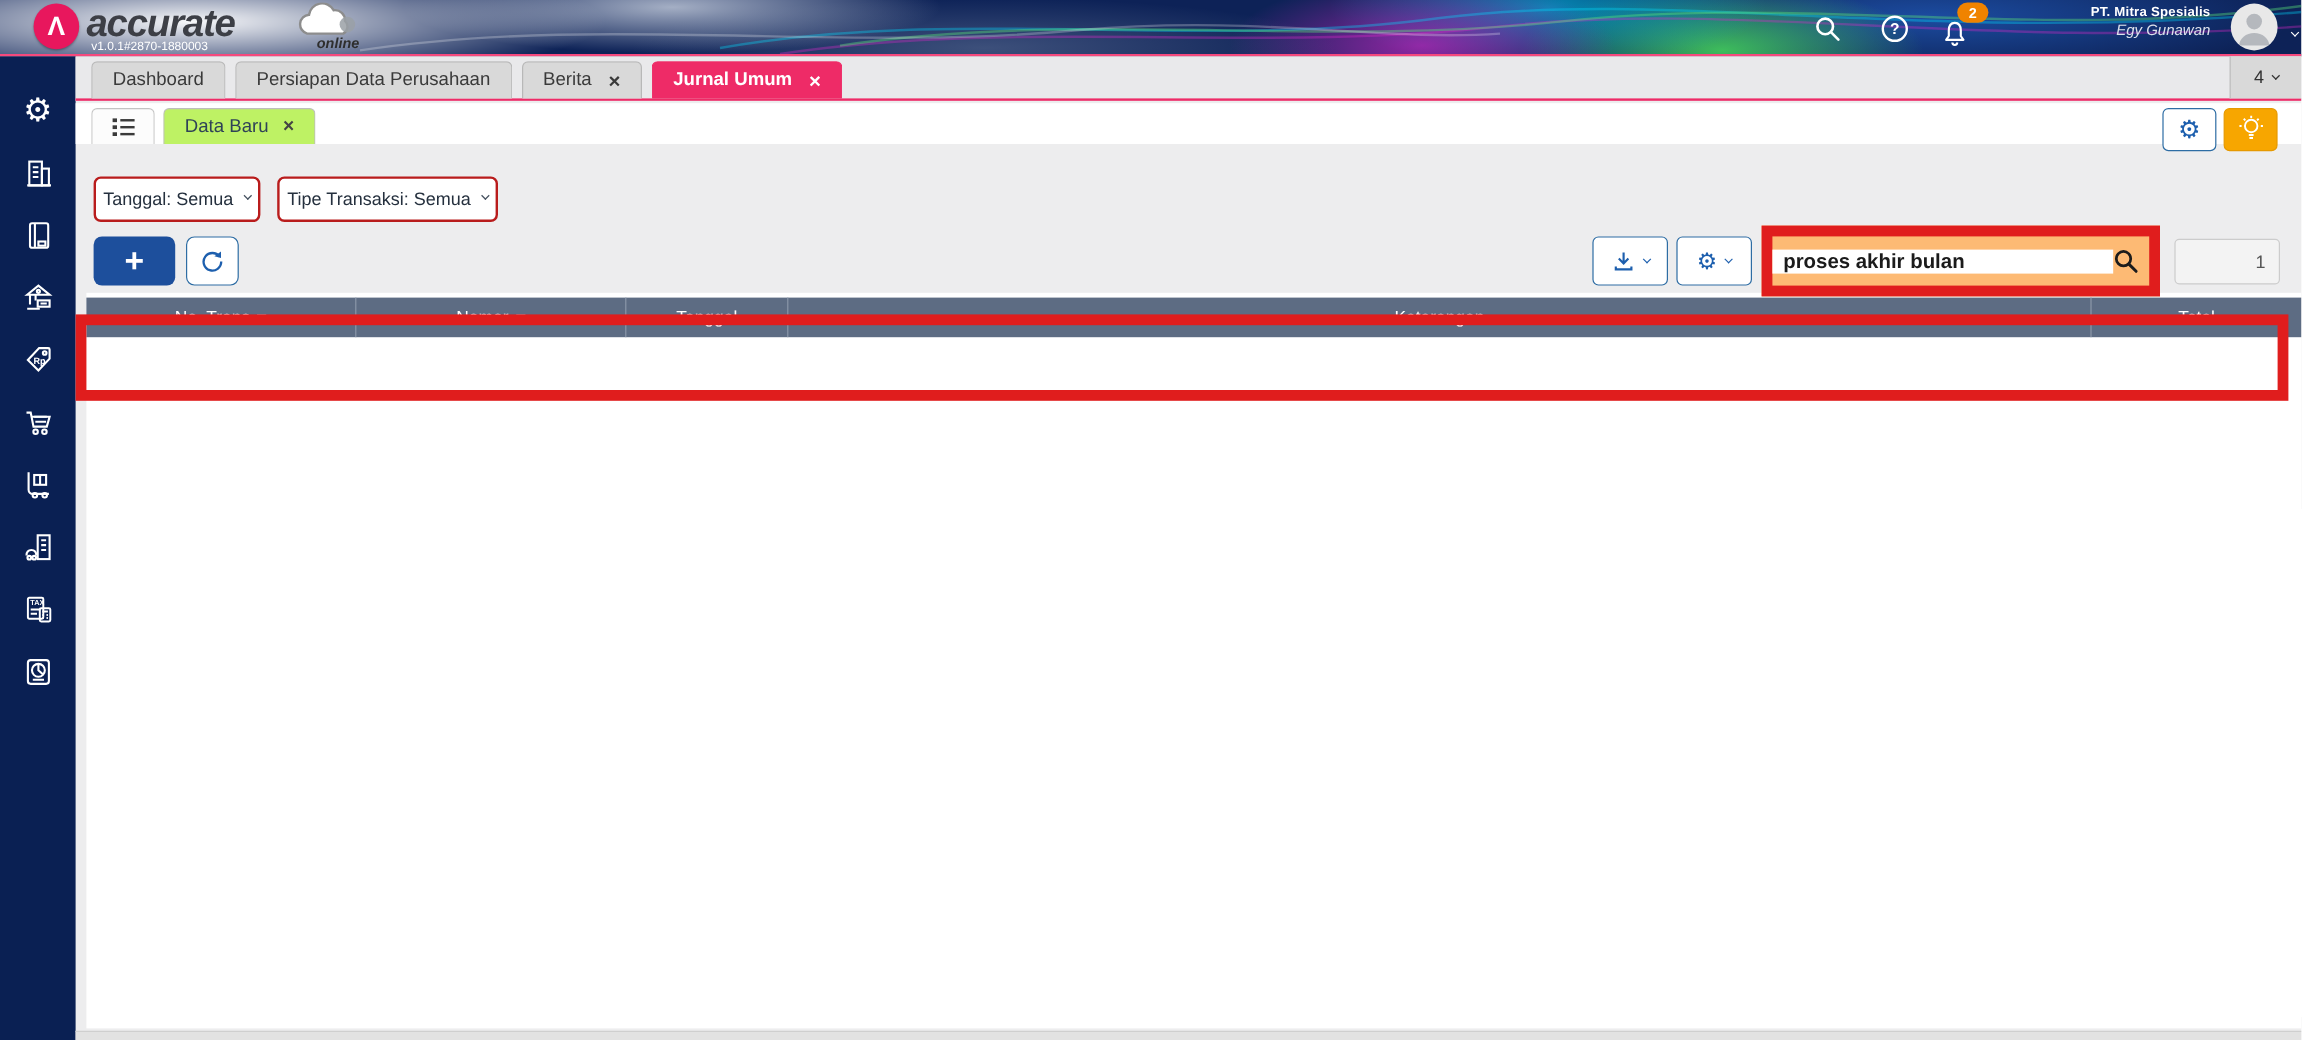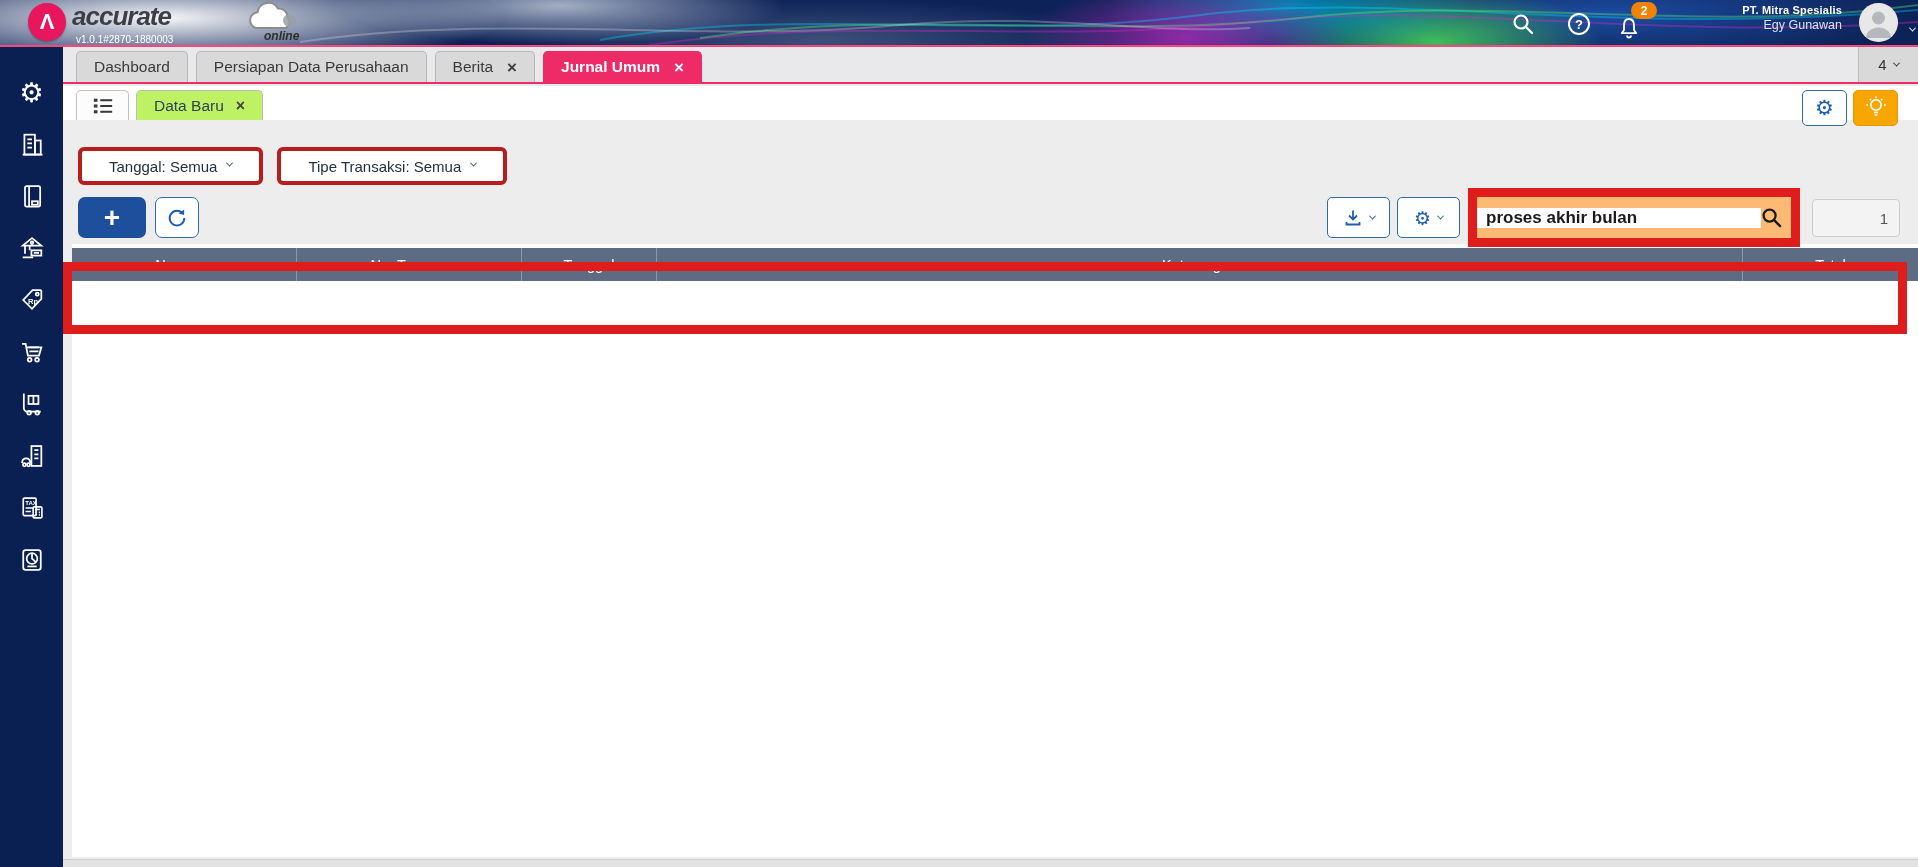--- a/index.html
+++ b/index.html
@@ -24,39 +24,39 @@
       #0d2257;
   }
   .topbar svg.waves { position:absolute; left:0; top:0; }
   .logo-badge {
     position:absolute; left:28px; top:3px; width:38px; height:38px; border-radius:50%;
     background:#e8175d; color:#fff; font-weight:bold; font-size:22px;
     display:flex; align-items:center; justify-content:center;
     box-shadow:0 1px 2px rgba(0,0,0,.35);
   }
   .logo-text {
-    position:absolute; left:72px; top:1px; font-size:26px; font-weight:bold; font-style:italic;
+    position:absolute; left:72px; top:1px; font-size:32px; font-weight:bold; font-style:italic;
     color:#3d3f46; letter-spacing:-1px;
   }
   .logo-cloud { position:absolute; left:242px; top:2px; }
   .version-text { position:absolute; left:76px; top:34px; font-size:10px; color:#ffffff; }
   .gray-dot { position:absolute; left:283px; top:14px; width:13px; height:13px; border-radius:50%; background:#9aa0a6; opacity:.85; }
 
   .top-icon { position:absolute; top:11px; width:26px; height:26px; display:flex; align-items:center; justify-content:center; }
   .ti-search { left:1510px; }
   .ti-help { left:1566px; }
   .ti-bell { left:1616px; top:15px; }
   .notif-badge {
     position:absolute; left:1631px; top:2px; min-width:26px; height:17px; border-radius:9px;
     background:#f08300; color:#fff; font-size:12px; font-weight:bold;
     display:flex; align-items:center; justify-content:center; padding:0 7px;
   }
   .company-block { position:absolute; right:76px; top:4px; text-align:right; color:#fff; }
   .company-name { font-size:11px; font-weight:bold; letter-spacing:.2px;margin-left:16px; }
-  .user-name { font-size:12.5px; color:#dde2ec; margin-top:2px; }
+  .user-name { font-size:12.5px; color:#dde2ec; margin-top:2px;font-style:italic; }
   .avatar {
     position:absolute; right:20px; top:3px; width:39px; height:39px; border-radius:50%;
     background:#e8e8e8; overflow:hidden; display:flex; align-items:center; justify-content:center;
   }
   .avatar-chev { position:absolute; right:3px; top:18px; color:#fff; }
   .chev { display:inline-block; width:7px; height:7px; border-right:2px solid currentColor; border-bottom:2px solid currentColor; transform:rotate(45deg) translate(-1px,-1px); }
   .chev.sm { width:5px; height:5px; border-width:1.5px; }
 
   
   .sidebar {
@@ -107,22 +107,22 @@
   }
   .gear-btn .glyph { font-family:"DejaVu Sans", sans-serif; font-size:21px; color:#1d5fae; }
   .bulb-btn {
     position:absolute; right:20px; top:90px; width:45px; height:36px; background:#f7a600;
     border:1px solid #e69900; border-radius:5px; display:flex; align-items:center; justify-content:center;
   }
 
   
   .filters { position:absolute; left:78px; top:147px; display:flex; gap:14px; }
   .filter-btn {
-    height:38px; display:inline-flex; align-items:center; gap:10px; padding:0 27px;
-    background:#fff; border:4px solid #b91c1c; border-radius:6px; font-size:15px; color:#25303e;
+    height:38px; display:inline-flex; align-items:center; gap:10px; padding:0 6px;
+    background:#fff; border:2px solid #b91c1c; border-radius:6px; font-size:15px; color:#25303e;
   }
   .filter-btn .chev { color:#44505e; margin-top:-3px; }
 
   
   .add-btn {
     position:absolute; left:78px; top:197px; width:68px; height:41px; background:#1d4f9c;
     border-radius:7px; display:flex; align-items:center; justify-content:center;
     color:#fff; font-size:28px; font-weight:bold; line-height:1;
   }
   .refresh-btn {
@@ -411,26 +411,26 @@
     </svg>
   </div>
 
   <div class="page-box">
       <span>1</span>
     </div>
 
   <div class="panel"></div>
   <div class="grid">
     <div class="grid-header">
+      <div class="gh-cell c1">
+          <span>No. Trans</span>
+          <span class="sort-caret"></span>
+        </div>
       <div class="gh-cell c0">
           <span>Nomor</span>
-          <span class="sort-caret"></span>
-        </div>
-      <div class="gh-cell c1">
-          <span>No. Trans</span>
           <span class="sort-caret"></span>
         </div>
       <div class="gh-cell c2">
           <span>Tanggal</span>
         </div>
       <div class="gh-cell c3">
           <span>Keterangan</span>
         </div>
       <div class="gh-cell c4">
           <span>Total</span>

